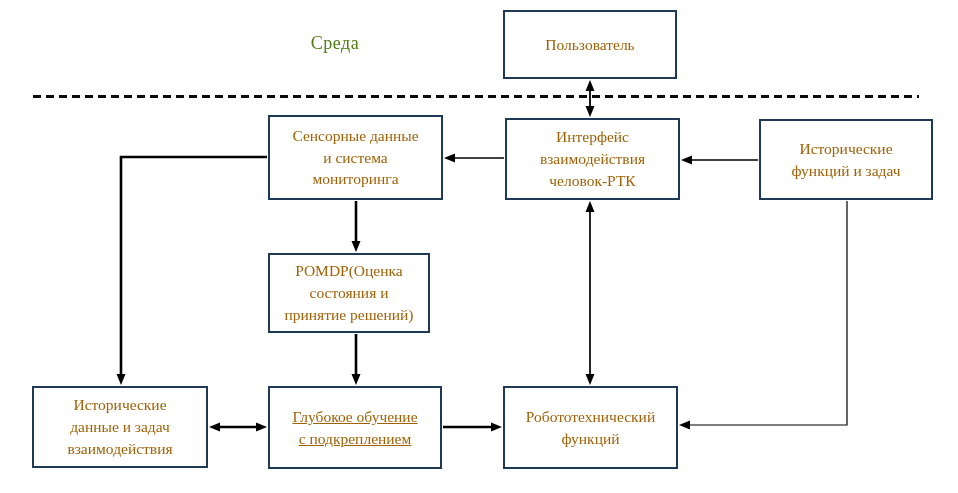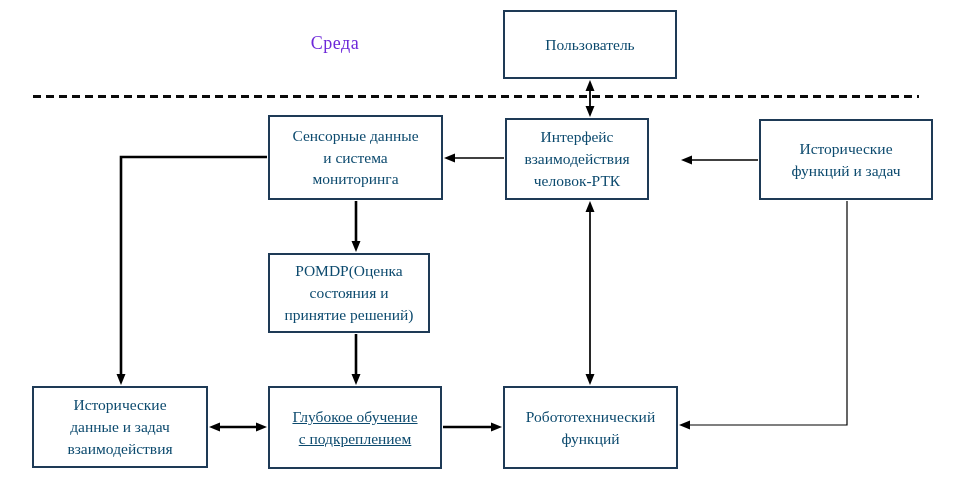--- a/index.html
+++ b/index.html
@@ -15,21 +15,21 @@
     background: #ffffff;
     overflow: hidden;
   }
   .env-label {
     position: absolute;
     left: 255px;
     top: 33px;
     width: 160px;
     text-align: center;
     font-size: 18px;
-    color: #6d28d9;
+    color: #4d7c0f;
     letter-spacing: 0.5px;
   }
   .boundary {
     position: absolute;
     left: 33px;
     top: 95px;
     width: 886px;
     height: 3px;
     background: repeating-linear-gradient(90deg, #0a0a0a 0 8px, transparent 8px 13px);
   }
@@ -37,26 +37,26 @@
     position: absolute;
     box-sizing: border-box;
     border: 2px solid #1e3a56;
     background: #ffffff;
     display: flex;
     align-items: center;
     justify-content: center;
     text-align: center;
     font-size: 15.5px;
     line-height: 1.4;
-    color: #0c4a6e;
+    color: #a16207;
   }
   .box .lbl { white-space: pre-line; }
   #box-user          { left: 503px; top: 10px;  width: 174px; height: 69px; }
   #box-sensor        { left: 268px; top: 115px; width: 175px; height: 85px; }
-  #box-interface     { left: 505px; top: 118px; width: 144px; height: 82px; }
+  #box-interface     { left: 505px; top: 118px; width: 175px; height: 82px; }
   #box-distribution  { left: 759px; top: 119px; width: 174px; height: 81px; }
   #box-pomdp         { left: 268px; top: 253px; width: 162px; height: 80px; }
   #box-history       { left: 32px;  top: 386px; width: 176px; height: 82px; }
   #box-deeplearning  { left: 268px; top: 386px; width: 174px; height: 83px; text-decoration: underline; }
   #box-robot         { left: 503px; top: 386px; width: 175px; height: 83px; }
   .arrows {
     position: absolute;
     left: 0; top: 0;
     width: 958px; height: 493px;
     pointer-events: none;

